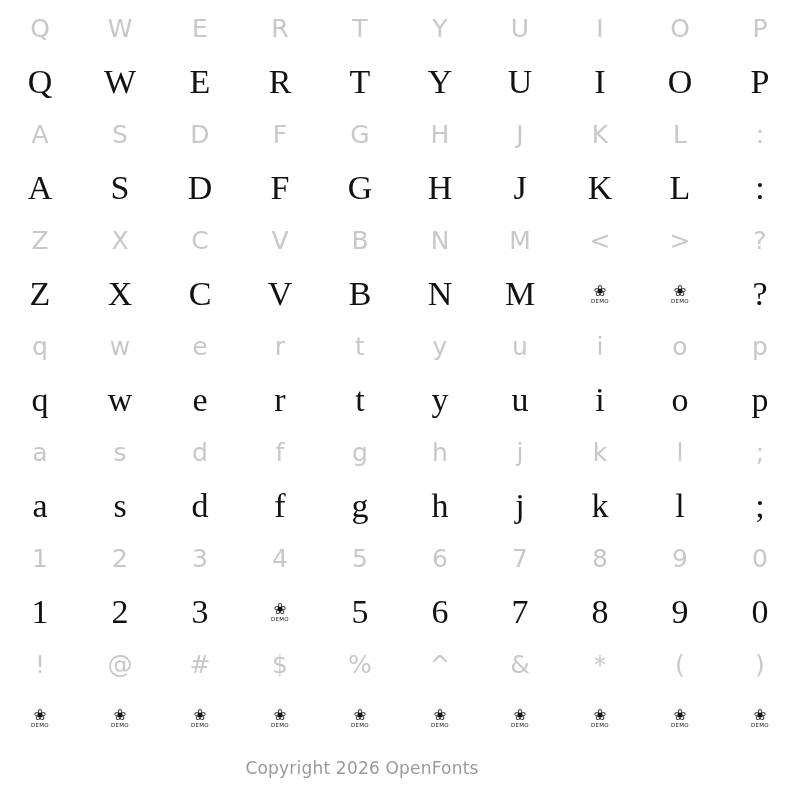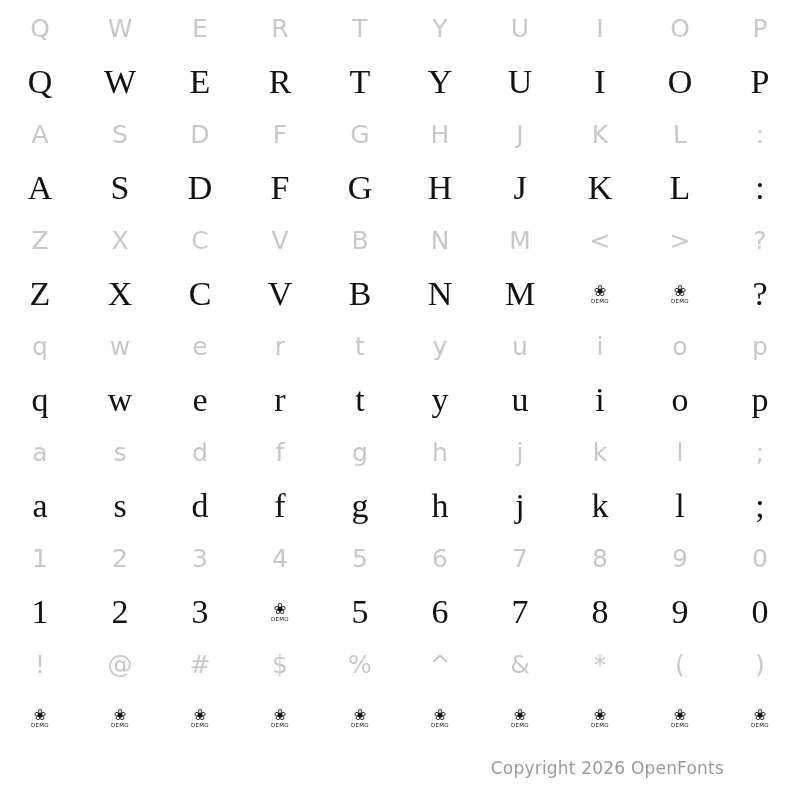--- a/index.html
+++ b/index.html
@@ -92,21 +92,21 @@
     font-size: 5.5px;
     letter-spacing: 0.3px;
     color: #111;
     line-height: 7px;
   }
   .footer {
     position: absolute;
     left: 0;
     bottom: 22px;
     width: 800px;
-    text-align: right;
+    text-align: center;
     padding-right: 76px;
     box-sizing: border-box;
   }
   .footer-text {
     color: #9a9a9a;
     font-family: "DejaVu Sans", sans-serif;
     font-size: 17px;
     letter-spacing: 0.2px;
   }
 </style>

